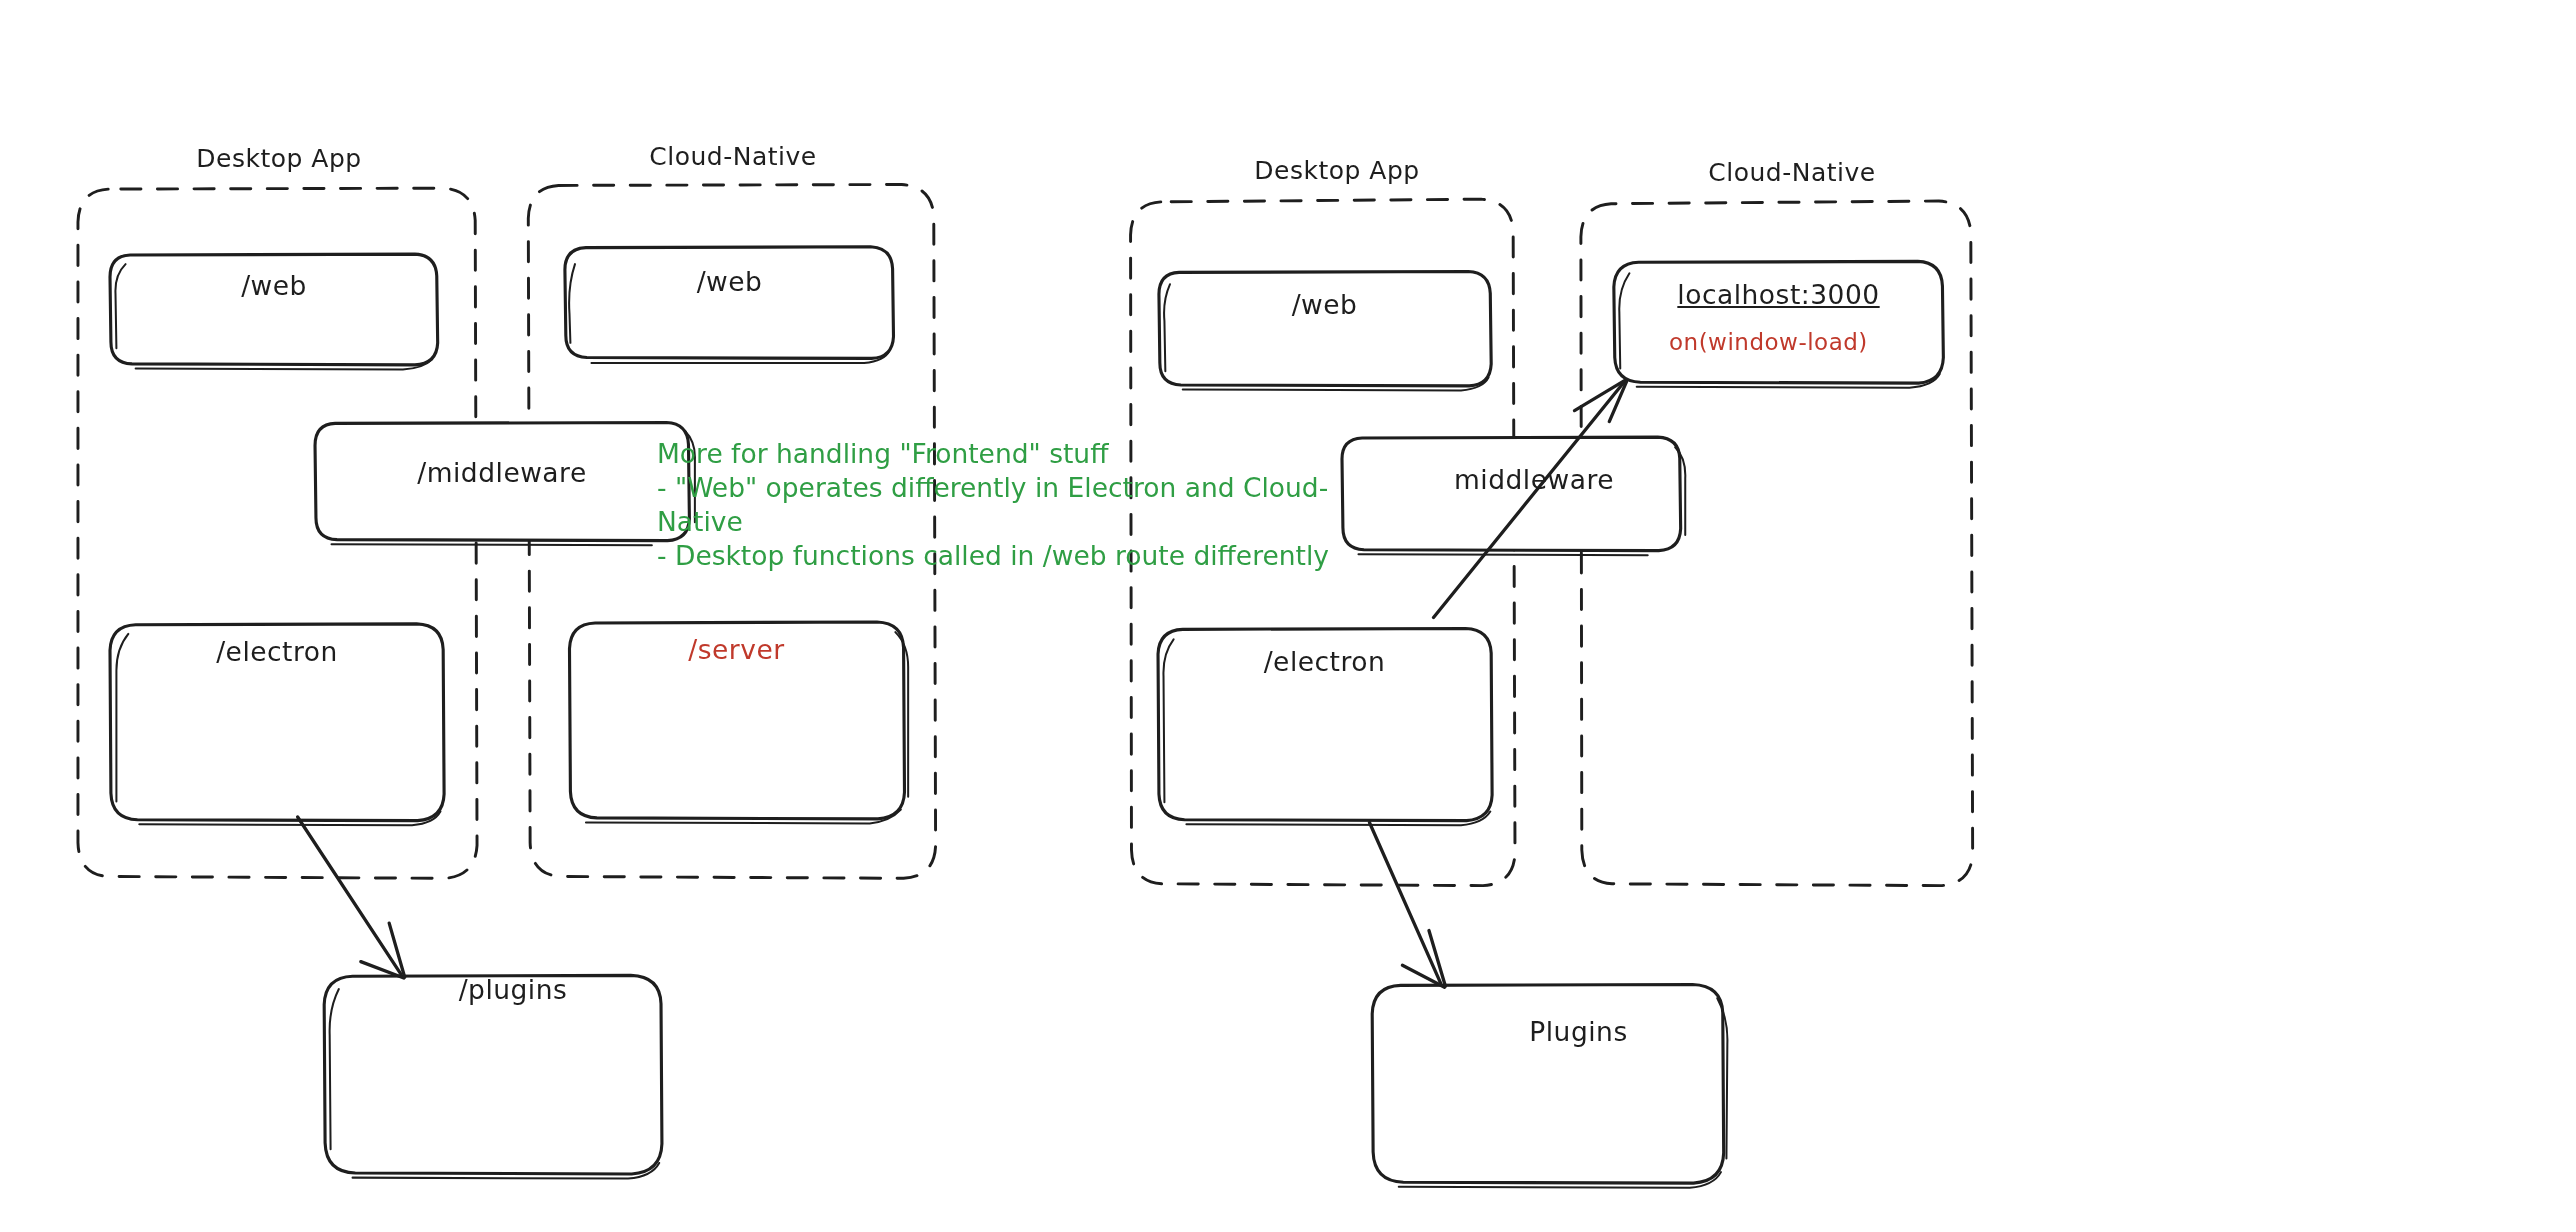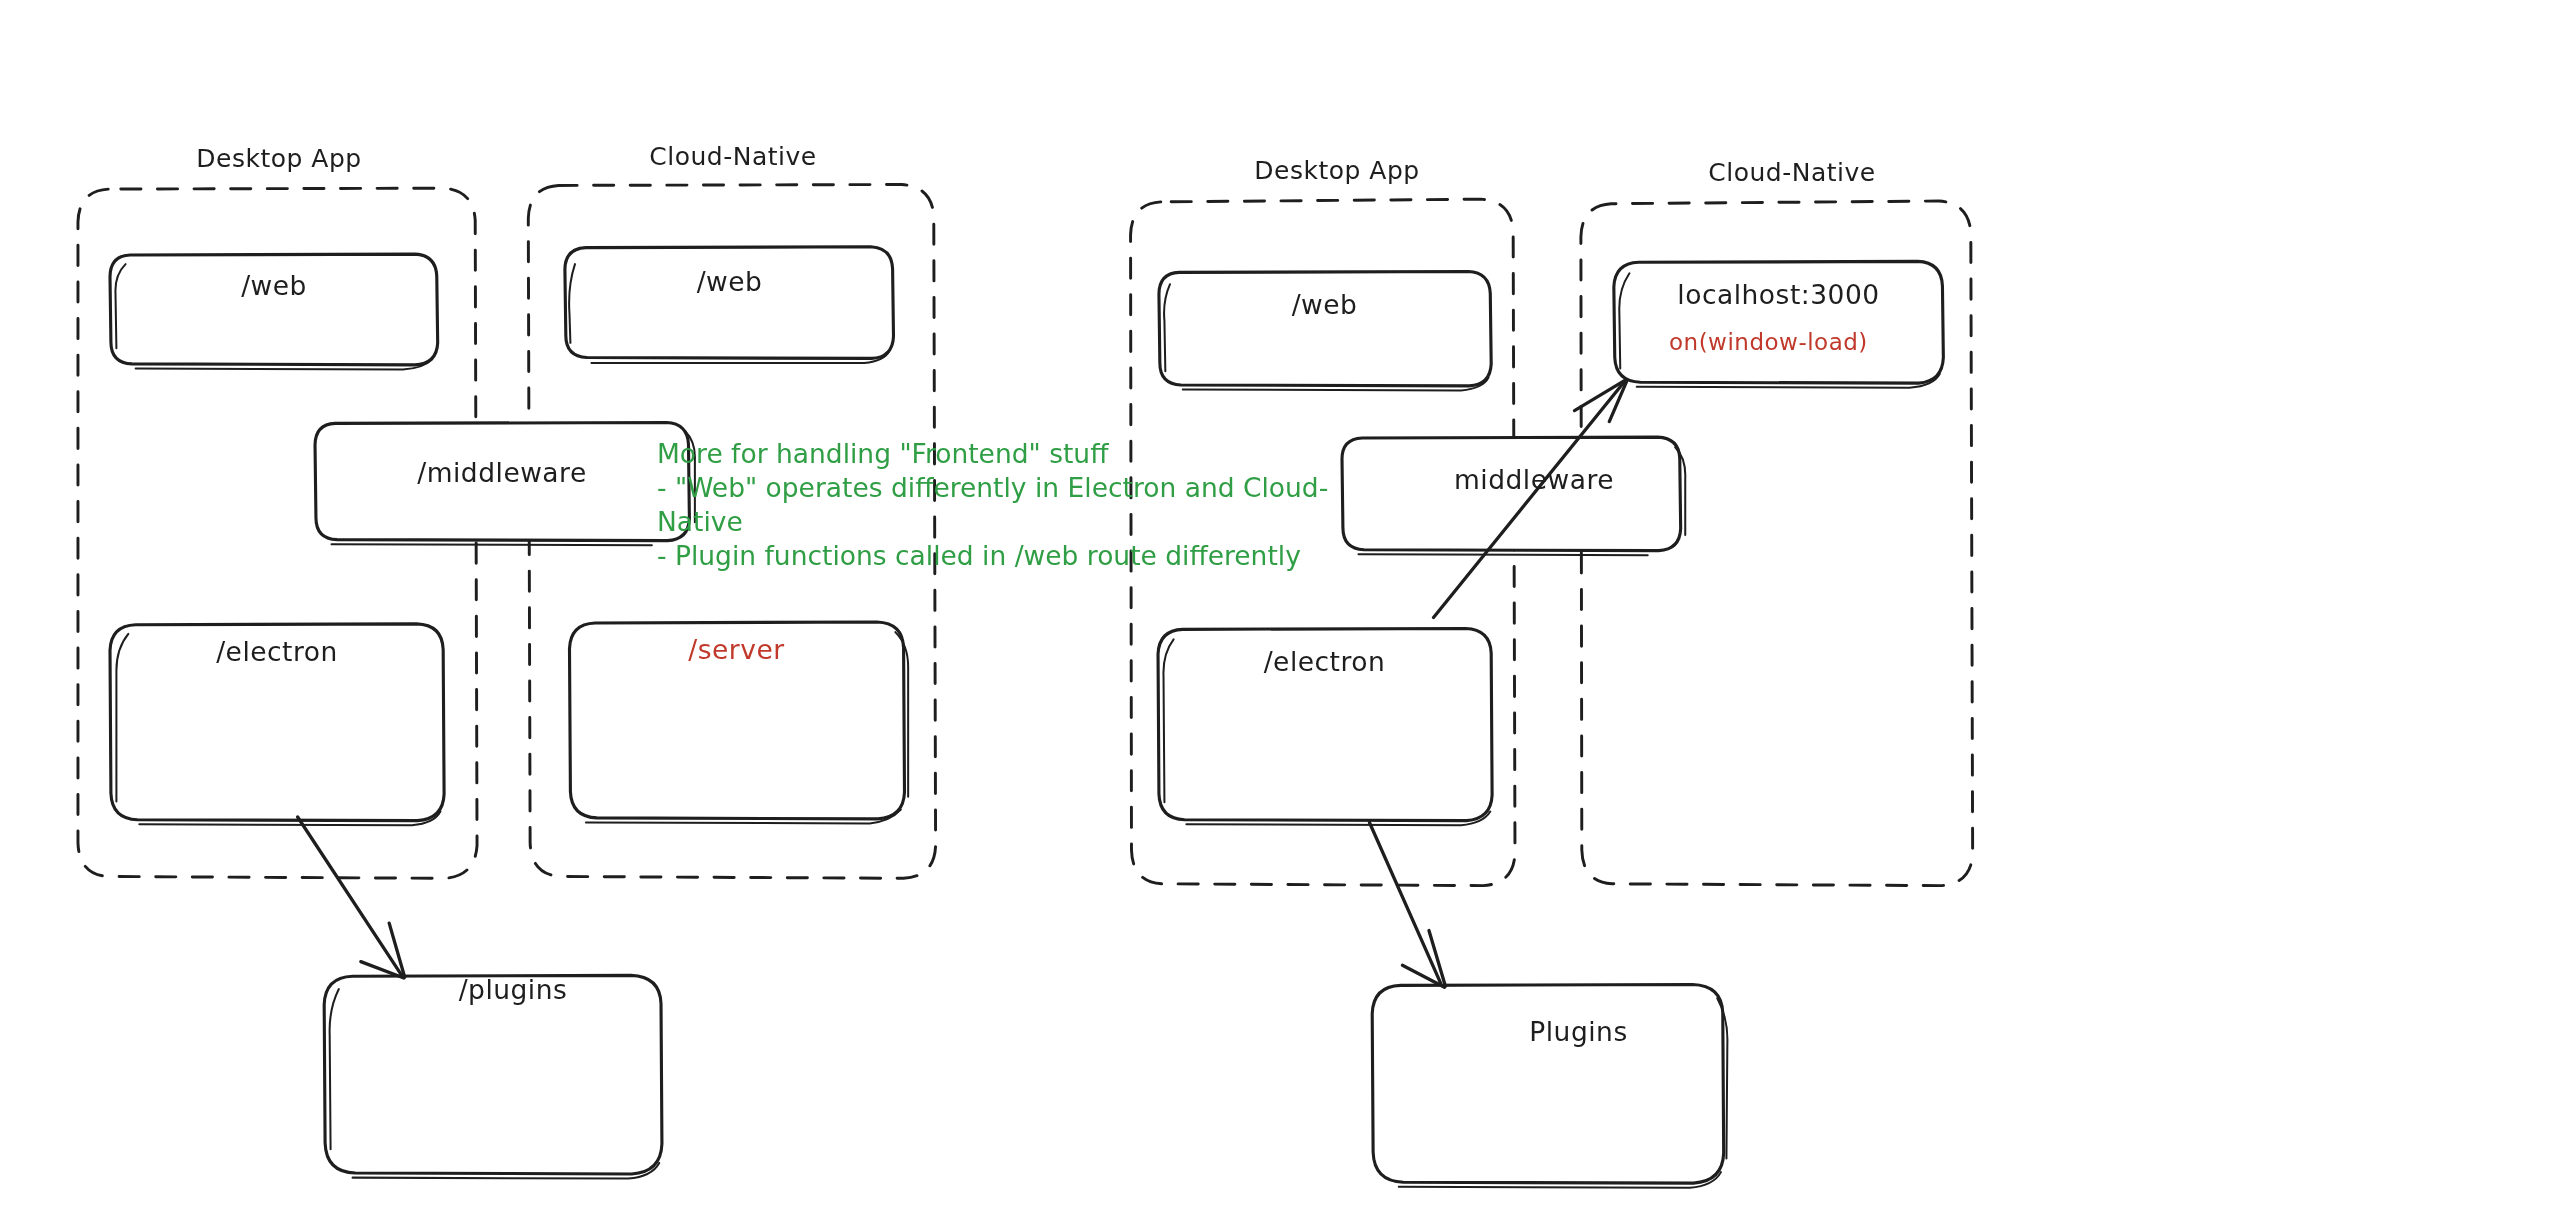--- a/index.html
+++ b/index.html
@@ -153,29 +153,29 @@
   <div class="lbl node-title" style="left:110px; top:240px; width:328px;">/web</div>
   <div class="lbl node-title" style="left:565px; top:236px; width:329px;">/web</div>
   <div class="lbl node-title" style="left:315px; top:427px; width:374px;">/middleware</div>
   <div class="lbl node-title" style="left:110px; top:606px; width:334px; text-align:center;">/electron</div>
   <div class="lbl node-title red" style="left:569px; top:604px; width:335px;">/server</div>
   <div class="lbl node-title" style="left:324px; top:944px; width:378px;">/plugins</div>
 
   <div class="note green" style="position:absolute; left:657px; top:409px; width:723px;">
     <div>More for handling "Frontend" stuff</div>
     <div>- "Web" operates differently in Electron and Cloud-Native</div>
-    <div>- Plugin functions called in /web route differently</div>
+    <div>- Desktop functions called in /web route differently</div>
   </div>
 
   <div class="lbl group-title" style="left:1163px; top:126px; width:348px;">Desktop App</div>
   <div class="lbl group-title" style="left:1616px; top:128px; width:352px;">Cloud-Native</div>
 
   <div class="lbl node-title" style="left:1159px; top:259px; width:331px;">/web</div>
 
-  <div class="lbl node-title" style="left:1614px; top:249px; width:329px;">localhost:3000</div>
+  <div class="lbl node-title" style="left:1614px; top:249px; width:329px;text-decoration:underline;">localhost:3000</div>
   <div class="lbl node-sub red" style="left:1669px; top:299px; width:320px;">on(window-load)</div>
 
   <div class="lbl node-title" style="left:1342px; top:434px; width:384px;">middleware</div>
   <div class="lbl node-title" style="left:1158px; top:616px; width:333px;">/electron</div>
   <div class="lbl node-title" style="left:1372px; top:986px; width:413px;">Plugins</div>
 
 
 </div>
 
 

